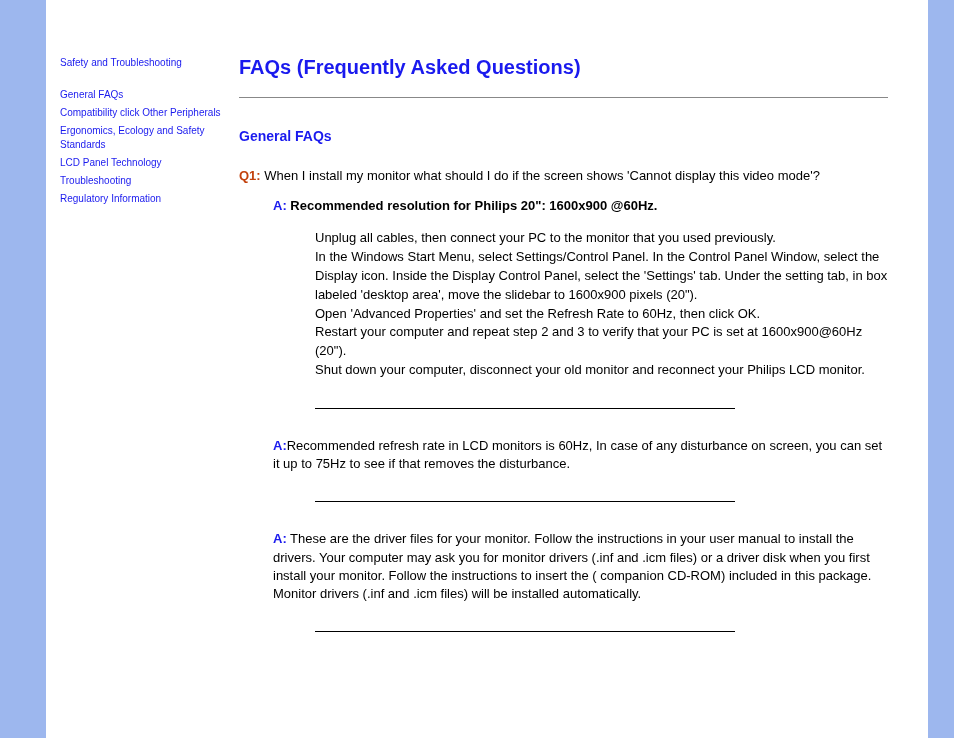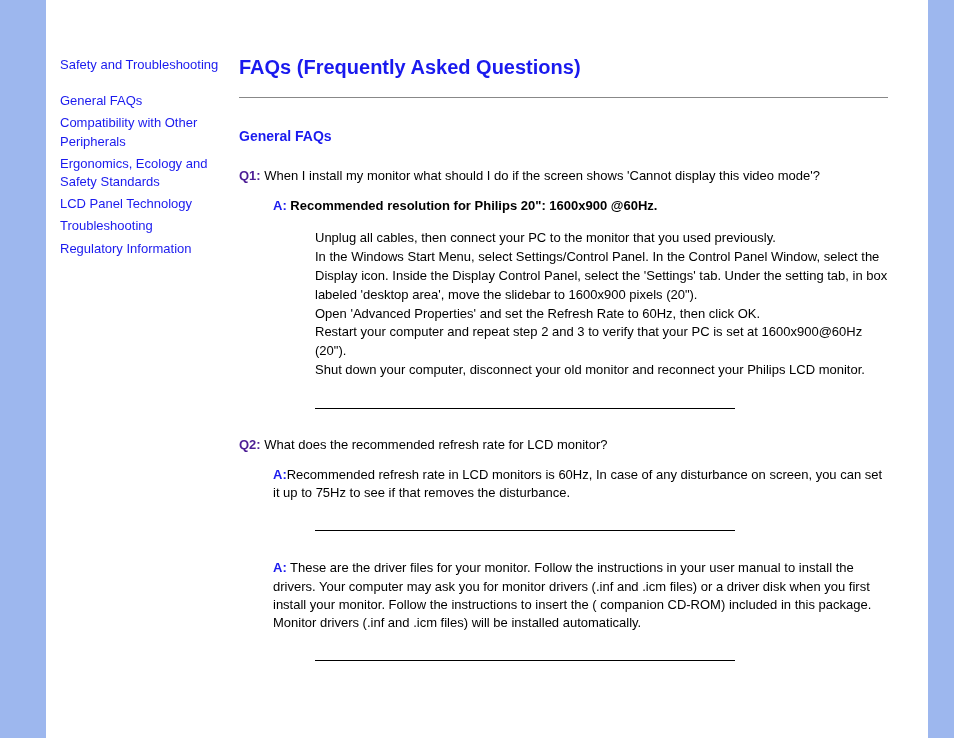--- a/index.html
+++ b/index.html
@@ -29,21 +29,21 @@
   }
   .sidebar {
     width: 185px;
     flex-shrink: 0;
     padding: 56px 10px 10px 14px;
   }
   .sidebar a {
     color: #1a1aee;
     text-decoration: none;
     display: block;
-    font-size: 13px;
+    font-size: 10px;
     line-height: 1.4;
   }
   .nav-group1 { margin-bottom: 18px; }
   .nav-group2 a { margin-bottom: 4px; }
   .content {
     flex: 1;
     padding: 56px 40px 20px 8px;
   }
   h1.page-title {
     color: #1a1aee;
@@ -56,21 +56,21 @@
     border-top: 1px solid #888;
     margin: 0 0 30px 0;
   }
   h3.section-title {
     color: #1a1aee;
     font-size: 14px;
     font-weight: bold;
     margin: 0 0 24px 0;
   }
   .q-block { margin-bottom: 28px; }
-  .q-label { color: #4c1d95; font-weight: bold; }
+  .q-label { color: #c2410c; font-weight: bold; }
   .a-label { color: #1a1aee; font-weight: bold; }
   .q-text { font-weight: normal; }
   .a-text-bold { font-weight: bold; }
   .answer-indent {
     margin-left: 34px;
     margin-top: 14px;
     line-height: 1.4;
   }
   .steps-indent {
     margin-left: 76px;
@@ -90,21 +90,21 @@
 
 <div class="outer">
   <div class="left-stripe"></div>
 
   <nav class="sidebar">
     <div class="nav-group1">
       <a href="#">Safety and Troubleshooting</a>
     </div>
     <div class="nav-group2">
       <a href="#">General FAQs</a>
-      <a href="#">Compatibility with Other Peripherals</a>
+      <a href="#">Compatibility click Other Peripherals</a>
       <a href="#">Ergonomics, Ecology and Safety Standards</a>
       <a href="#">LCD Panel Technology</a>
       <a href="#">Troubleshooting</a>
       <a href="#">Regulatory Information</a>
     </div>
   </nav>
 
   <main class="content">
     <h1 class="page-title">FAQs (Frequently Asked Questions)</h1>
     <hr class="title-rule">
@@ -125,24 +125,20 @@
         <div>In the Windows Start Menu, select Settings/Control Panel. In the Control Panel Window, select the Display icon. Inside the Display Control Panel, select the 'Settings' tab. Under the setting tab, in box labeled 'desktop area', move the slidebar to 1600x900 pixels (20").</div>
         <div>Open 'Advanced Properties' and set the Refresh Rate to 60Hz, then click OK.</div>
         <div>Restart your computer and repeat step 2 and 3 to verify that your PC is set at 1600x900@60Hz (20").</div>
         <div>Shut down your computer, disconnect your old monitor and reconnect your Philips LCD monitor.</div>
       </div>
     </div>
 
     <hr class="rule-inner">
 
     <div class="q-block">
-      <div>
-        <span class="q-label">Q2:</span>
-        <span class="q-text">What does the recommended refresh rate for LCD monitor?</span>
-      </div>
       <div class="answer-indent">
         <span class="a-label">A:</span><span>Recommended refresh rate in LCD monitors is 60Hz, In case of any disturbance on screen, you can set it up to 75Hz to see if that removes the disturbance.</span>
       </div>
     </div>
 
     <hr class="rule-inner">
 
     <div class="q-block">
       <div class="answer-indent">
         <span class="a-label">A:</span>

